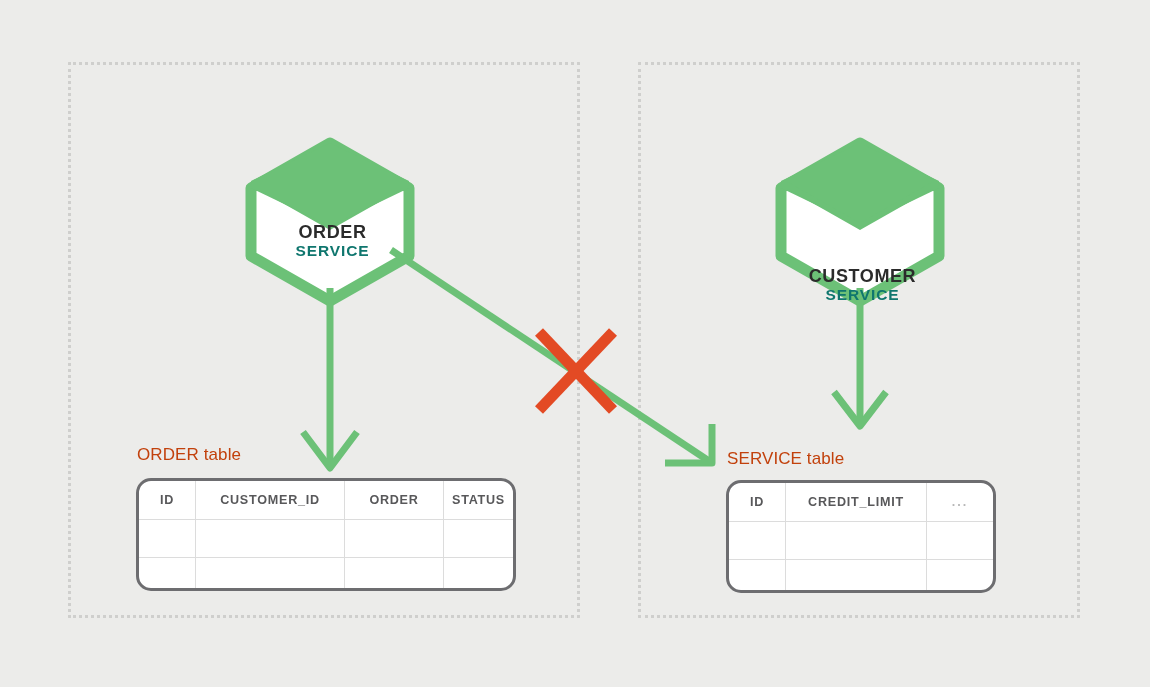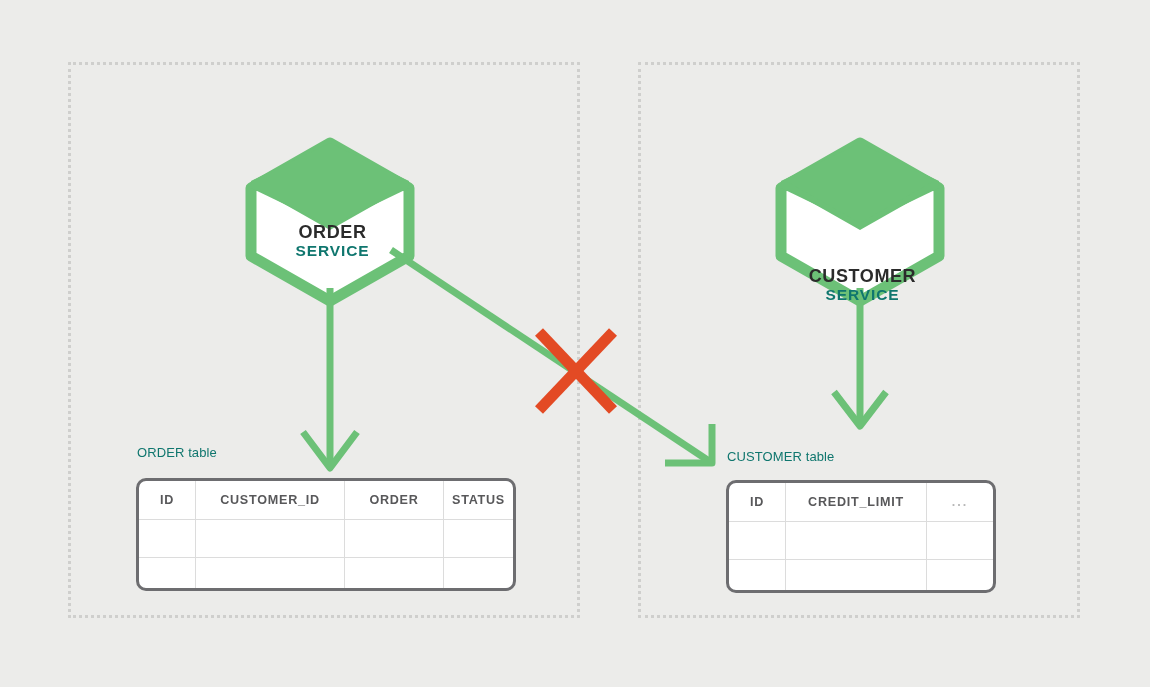--- a/index.html
+++ b/index.html
@@ -55,33 +55,33 @@
     font-weight: bold;
     letter-spacing: 0.9px;
     color: #0f766e;
   }
   #svc-order    { left: 250px; top: 222px; width: 165px; }
   #svc-customer { left: 780px; top: 222px; width: 165px; margin-top: 44px; }
 
   
   .tbl-caption {
     position: absolute;
-    font-size: 13px;
-    color: #0f766e;
+    font-size: 17px;
+    color: #c2410c;
     letter-spacing: 0.1px;
     white-space: nowrap;
   }
   #cap-order    { left: 137px; top: 445px; }
   #cap-customer { left: 727px; top: 449px; }
 
   
   .dtable {
     position: absolute;
     border: 3px solid #6d6d70;
-    border-radius: 10px;
+    border-radius: 15px;
     background: #ffffff;
     box-sizing: border-box;
     overflow: hidden;
   }
   #tbl-order    { left: 136px; top: 478px; width: 380px; height: 113px; }
   #tbl-customer { left: 726px; top: 480px; width: 270px; height: 113px; }
 
   .dtable table {
     width: 100%;
     height: 100%;
@@ -160,21 +160,21 @@
     <span class="name">ORDER</span>
     <span class="sub">SERVICE</span>
   </div>
 
   <div class="svc-label" id="svc-customer">
     <span class="name">CUSTOMER</span>
     <span class="sub">SERVICE</span>
   </div>
 
   <div class="tbl-caption" id="cap-order">ORDER table</div>
-  <div class="tbl-caption" id="cap-customer">CUSTOMER table</div>
+  <div class="tbl-caption" id="cap-customer">SERVICE table</div>
 
   <div class="dtable" id="tbl-order">
     <table>
       <thead>
         <tr>
           <th style="width:56px">ID</th>
           <th style="width:148px">CUSTOMER_ID</th>
           <th style="width:98px">ORDER</th>
           <th>STATUS</th>
         </tr>

